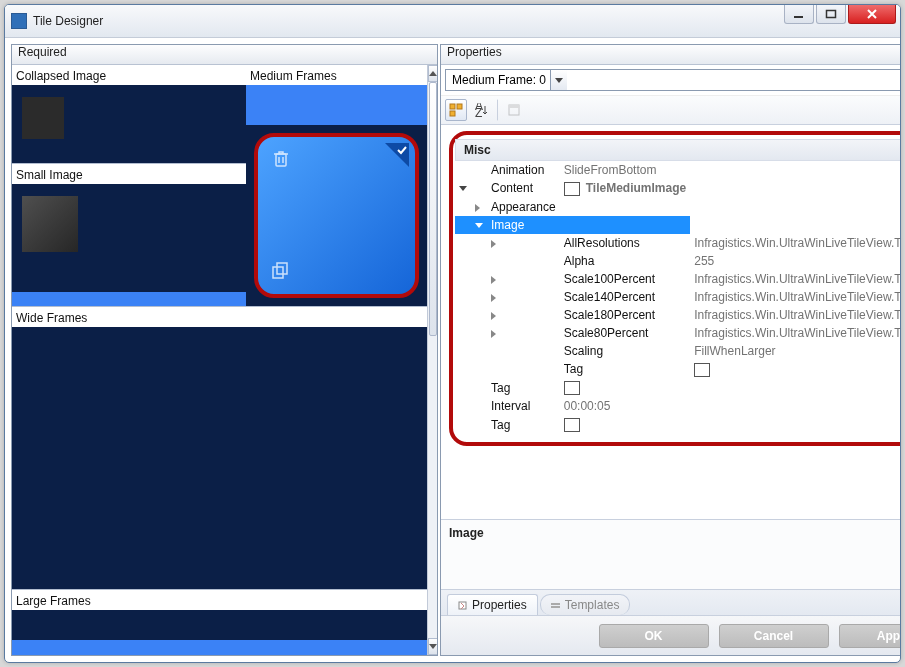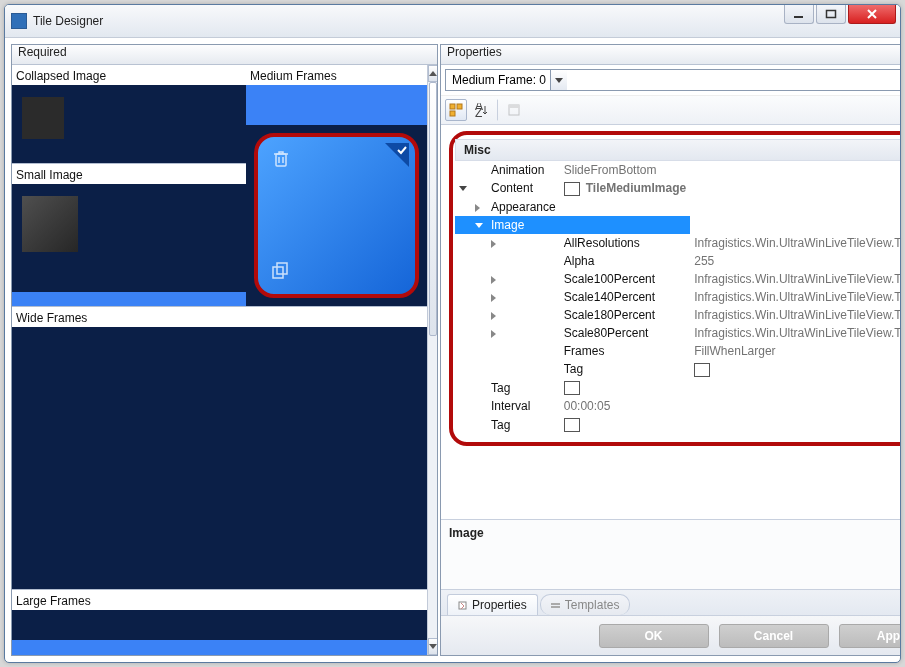--- a/index.html
+++ b/index.html
@@ -286,21 +286,21 @@
                   <td></td>
                   <td></td>
                   <td><span class="tri-r"></span></td>
                   <td class="name"><span>Scale80Percent</span></td>
                   <td class="val">Infragistics.Win.UltraWinLiveTileView.TileImage</td>
                 </tr>
             <tr>
                   <td></td>
                   <td></td>
                   <td></td>
-                  <td class="name"><span>Frames</span></td>
+                  <td class="name"><span>Scaling</span></td>
                   <td class="val">FillWhenLarger</td>
                 </tr>
             <tr>
                   <td></td>
                   <td></td>
                   <td></td>
                   <td class="name"><span>Tag</span></td>
                   <td class="val"><span class="valbox"></span></td>
                 </tr>
             <tr>

